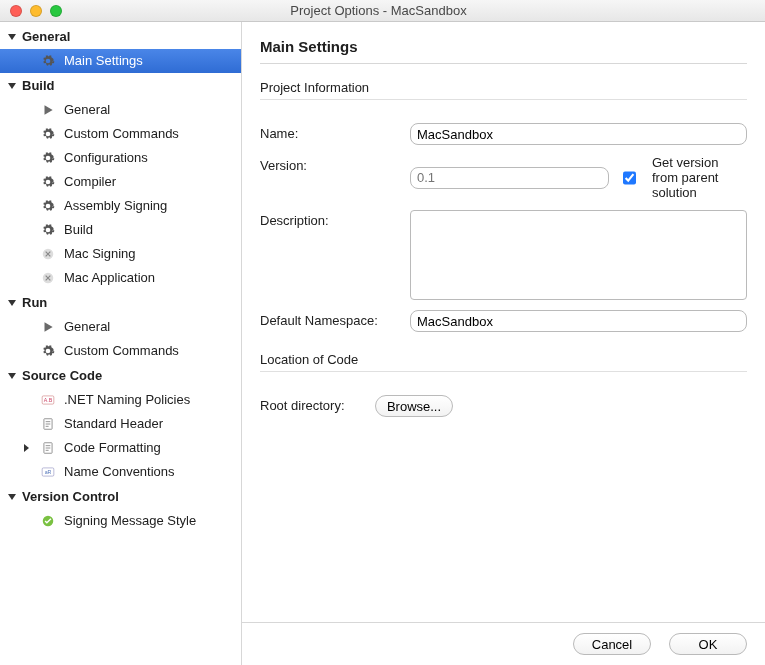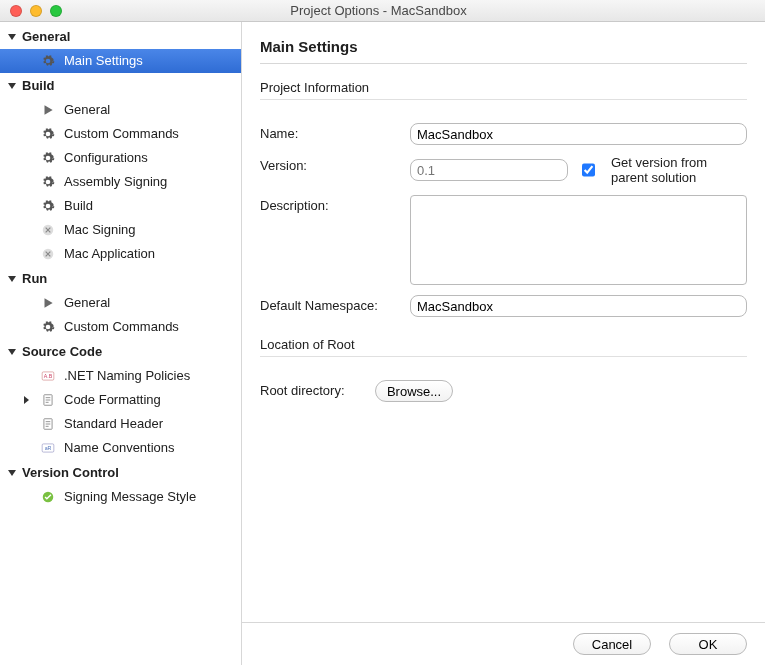--- a/index.html
+++ b/index.html
@@ -132,21 +132,21 @@
   }
   input.text {
     width: 100%;
     height: 22px;
     border: 1px solid #bababa;
     border-radius: 8px;
     padding: 2px 6px;
     font-size: 13px;
     background: #fff;
   }
-  input.text.short { width: 158px; flex:none; }
+  input.text.short { width: 199px; flex:none; }
   input.text:disabled { color: #b0b0b0; background:#fff; }
   textarea.ta {
     width: 100%;
     height: 90px;
     border: 1px solid #bababa;
     border-radius: 4px;
     padding: 4px 6px;
     font-size: 13px;
     resize: none;
   }
@@ -232,20 +232,28 @@
           </svg>
         </span>
         <span>Configurations</span>
       </div>
       <div class="tree-item">
         <span class="icon">
           <svg viewBox="0 0 24 24" fill="#555">
             <path d="M12 8a4 4 0 100 8 4 4 0 000-8zm9 4l2 1-1 3-2-.5c-.4.6-.9 1.1-1.5 1.5l.5 2-3 1-1-2a7 7 0 01-2 0l-1 2-3-1 .5-2c-.6-.4-1.1-.9-1.5-1.5L5 16l-1-3 2-1a7 7 0 010-2L4 9l1-3 2 .5c.4-.6.9-1.1 1.5-1.5L8 3l3-1 1 2a7 7 0 012 0l1-2 3 1-.5 2c.6.4 1.1.9 1.5 1.5L21 8l1 3-2 1a7 7 0 010 2z"></path>
           </svg>
         </span>
+        <span>Compiler</span>
+      </div>
+      <div class="tree-item">
+        <span class="icon">
+          <svg viewBox="0 0 24 24" fill="#555">
+            <path d="M12 8a4 4 0 100 8 4 4 0 000-8zm9 4l2 1-1 3-2-.5c-.4.6-.9 1.1-1.5 1.5l.5 2-3 1-1-2a7 7 0 01-2 0l-1 2-3-1 .5-2c-.6-.4-1.1-.9-1.5-1.5L5 16l-1-3 2-1a7 7 0 010-2L4 9l1-3 2 .5c.4-.6.9-1.1 1.5-1.5L8 3l3-1 1 2a7 7 0 012 0l1-2 3 1-.5 2c.6.4 1.1.9 1.5 1.5L21 8l1 3-2 1a7 7 0 010 2z"></path>
+          </svg>
+        </span>
         <span>Assembly Signing</span>
       </div>
       <div class="tree-item">
         <span class="icon">
           <svg viewBox="0 0 24 24" fill="#555">
             <path d="M12 8a4 4 0 100 8 4 4 0 000-8zm9 4l2 1-1 3-2-.5c-.4.6-.9 1.1-1.5 1.5l.5 2-3 1-1-2a7 7 0 01-2 0l-1 2-3-1 .5-2c-.6-.4-1.1-.9-1.5-1.5L5 16l-1-3 2-1a7 7 0 010-2L4 9l1-3 2 .5c.4-.6.9-1.1 1.5-1.5L8 3l3-1 1 2a7 7 0 012 0l1-2 3 1-.5 2c.6.4 1.1.9 1.5 1.5L21 8l1 3-2 1a7 7 0 010 2z"></path>
           </svg>
         </span>
         <span>Build</span>
       </div>
@@ -294,41 +302,41 @@
       <div class="tree-item">
         <span class="icon">
           <svg viewBox="0 0 24 24">
             <rect x="2" y="5" width="20" height="14" rx="2" fill="#fff" stroke="#c77"></rect>
             <text x="12" y="16" text-anchor="middle" font-size="9" fill="#c46" font-family="Arial">A.B</text>
           </svg>
         </span>
         <span>.NET Naming Policies</span>
       </div>
       <div class="tree-item">
-        <span class="subdisclosure"></span>
         <span class="icon">
           <svg viewBox="0 0 24 24" fill="none" stroke="#888" stroke-width="1.5">
             <rect x="5" y="3" width="14" height="18" rx="1" fill="#fff"></rect>
             <line x1="8" y1="8" x2="16" y2="8"></line>
             <line x1="8" y1="12" x2="16" y2="12"></line>
             <line x1="8" y1="16" x2="13" y2="16"></line>
           </svg>
         </span>
-        <span>Code Formatting</span>
-      </div>
-      <div class="tree-item">
+        <span>Standard Header</span>
+      </div>
+      <div class="tree-item">
+        <span class="subdisclosure"></span>
         <span class="icon">
           <svg viewBox="0 0 24 24" fill="none" stroke="#888" stroke-width="1.5">
             <rect x="5" y="3" width="14" height="18" rx="1" fill="#fff"></rect>
             <line x1="8" y1="8" x2="16" y2="8"></line>
             <line x1="8" y1="12" x2="16" y2="12"></line>
             <line x1="8" y1="16" x2="13" y2="16"></line>
           </svg>
         </span>
-        <span>Standard Header</span>
+        <span>Code Formatting</span>
       </div>
       <div class="tree-item">
         <span class="icon">
           <svg viewBox="0 0 24 24">
             <rect x="2" y="5" width="20" height="14" rx="2" fill="#fff" stroke="#88b"></rect>
             <text x="12" y="16" text-anchor="middle" font-size="9" fill="#57b" font-family="Arial">aR</text>
           </svg>
         </span>
         <span>Name Conventions</span>
       </div>
@@ -380,21 +388,21 @@
 
         <div class="form-row">
           <label class="lab">Default Namespace:</label>
           <div class="field">
             <input class="text" type="text" value="MacSandbox" style="">
           </div>
         </div>
       </div>
 
       <div class="group">
-        <div class="group-title">Location of Root</div>
+        <div class="group-title">Location of Code</div>
         <div class="form-row">
           <label class="lab" style="width:105px">Root directory:</label>
           <div class="field">
             <button class="mac browse">Browse...</button>
           </div>
         </div>
       </div>
     </div>
 
     <div class="button-bar">

